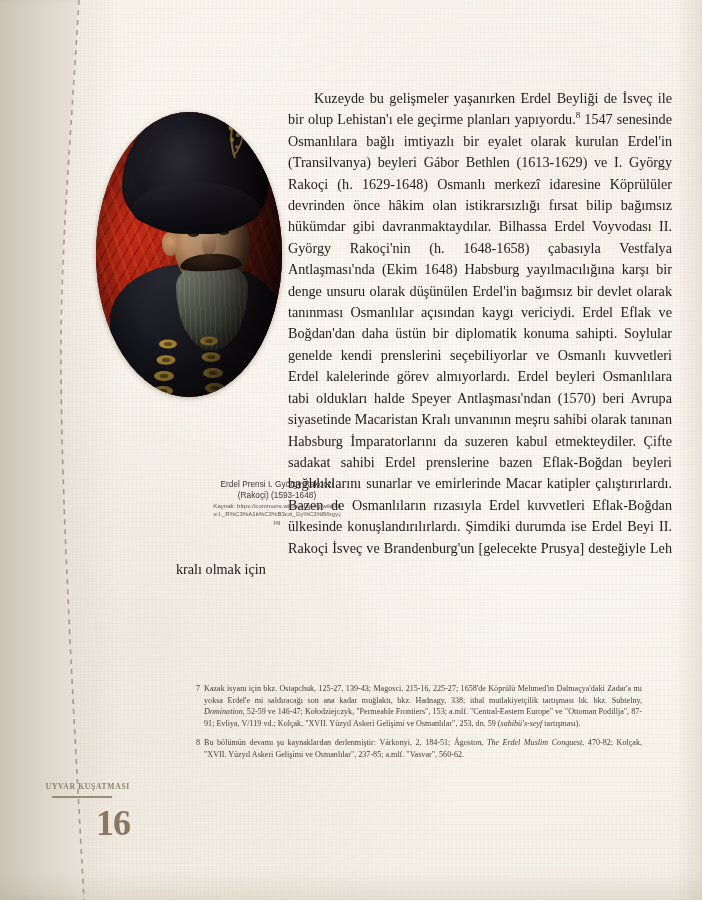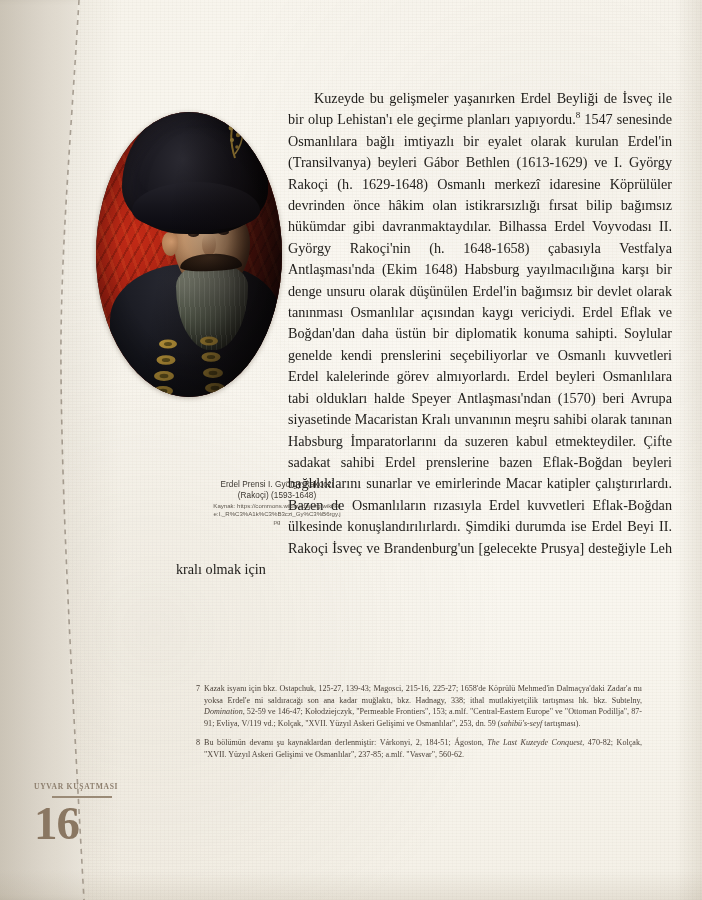--- a/index.html
+++ b/index.html
@@ -180,34 +180,34 @@
     font-size:8.1px;line-height:11.6px;
     text-align:justify;
   }
   .fn{display:flex;gap:4px;margin-bottom:8px;}
   .fn-num{flex:0 0 auto;}
   .fn-txt{flex:1 1 auto;}
   .fn i{}
 
   
   #folio{
-    position:absolute;left:34px;top:782px;width:96px;text-align:left;
+    position:absolute;left:34px;top:782px;width:96px;text-align:right;
   }
   #running-head{
     font-family:"Liberation Serif", serif;
     font-size:7.6px;line-height:9.4px;letter-spacing:.7px;
     color:#8d7f6e;font-weight:700;
   }
   #folio-rule{
     width:60px;height:2px;margin:5px auto 2px;
     background:#9a8a76;
   }
   #folio-number{
     font-family:"Liberation Serif", serif;
-    font-size:47px;line-height:46px;font-weight:700;
+    font-size:36px;line-height:46px;font-weight:700;
     color:#8a7762;letter-spacing:-1px;
   }
 
   
   #right-edge{
     position:absolute;right:0;top:0;width:26px;height:900px;
     background:linear-gradient(270deg, rgba(150,136,112,.16) 0%, rgba(150,136,112,0) 100%);
     pointer-events:none;
   }
   #bottom-edge{
@@ -307,21 +307,21 @@
     <p><span>Kuzeyde bu gelişmeler yaşanırken Erdel Beyliği de İsveç ile bir olup Lehistan'ı ele geçirme planları yapıyordu.</span><sup>8</sup> <span>1547 senesinde Osmanlılara bağlı imtiyazlı bir eyalet olarak kurulan Erdel'in (Transilvanya) beyleri Gábor Bethlen (1613-1629) ve I. György Rakoçi (h. 1629-1648) Osmanlı merkezî idaresine Köprülüler devrinden önce hâkim olan istikrarsızlığı fırsat bilip bağımsız hükümdar gibi davranmaktaydılar. Bilhassa Erdel Voyvodası II. György Rakoçi'nin (h. 1648-1658) çabasıyla Vestfalya Antlaşması'nda (Ekim 1648) Habsburg yayılmacılığına karşı bir denge unsuru olarak düşünülen Erdel'in bağımsız bir devlet olarak tanınması Osmanlılar açısından kaygı vericiydi. Erdel Eflak ve Boğdan'dan daha üstün bir diplomatik konuma sahipti. Soylular genelde kendi prenslerini seçebiliyorlar ve Osmanlı kuvvetleri Erdel kalelerinde görev almıyorlardı. Erdel beyleri Osmanlılara tabi oldukları halde Speyer Antlaşması'ndan (1570) beri Avrupa siyasetinde Macaristan Kralı unvanının meşru sahibi olarak tanınan Habsburg İmparatorlarını da suzeren kabul etmekteydiler. Çifte sadakat sahibi Erdel prenslerine bazen Eflak-Boğdan beyleri bağlılıklarını sunarlar ve emirlerinde Macar katipler çalıştırırlardı. Bazen de Osmanlıların rızasıyla Erdel kuvvetleri Eflak-Boğdan ülkesinde konuşlandırılırlardı. Şimdiki durumda ise Erdel Beyi II. Rakoçi İsveç ve Brandenburg'un [gelecekte Prusya] desteğiyle Leh kralı olmak için</span></p>
   </div>
 
   <div id="footnotes">
     <div class="fn">
       <span class="fn-num">7</span>
       <span class="fn-txt"><span>Kazak isyanı için bkz. Ostapchuk, 125-27, 139-43; Magosci, 215-16, 225-27; 1658'de Köprülü Mehmed'in Dalmaçya'daki Zadar'a mı yoksa Erdel'e mi saldıracağı son ana kadar muğlaktı, bkz. Hadnagy, 338; ithal mutlakiyetçilik tartışması hk. bkz. Subtelny, </span><i>Domination</i><span>, 52-59 ve 146-47; Kołodziejczyk, "Permeable Frontiers", 153; a.mlf. "Central-Eastern Europe" ve "Ottoman Podillja", 87-91; Evliya, V/119 vd.; Kolçak, "XVII. Yüzyıl Askeri Gelişimi ve Osmanlılar", 253, dn. 59 (</span><i>sahibü's-seyf</i><span> tartışması).</span></span>
     </div>
     <div class="fn">
       <span class="fn-num">8</span>
-      <span class="fn-txt"><span>Bu bölümün devamı şu kaynaklardan derlenmiştir: Várkonyi, 2, 184-51; Ágoston, </span><i>The Last Kuzeyde Conquest</i><span>, 470-82; Kolçak, "XVII. Yüzyıl Askeri Gelişimi ve Osmanlılar", 237-85; a.mlf. "Vasvar", 560-62.</span></span>
+      <span class="fn-txt"><span>Bu bölümün devamı şu kaynaklardan derlenmiştir: Várkonyi, 2, 184-51; Ágoston, </span><i>The Erdel Muslim Conquest</i><span>, 470-82; Kolçak, "XVII. Yüzyıl Askeri Gelişimi ve Osmanlılar", 237-85; a.mlf. "Vasvar", 560-62.</span></span>
     </div>
   </div>
 
   <div id="folio">
     <div id="running-head">UYVAR KUŞATMASI</div>
     <div id="folio-rule"></div>
     <div id="folio-number">16</div>
   </div>
 
   <div id="right-edge"></div>

